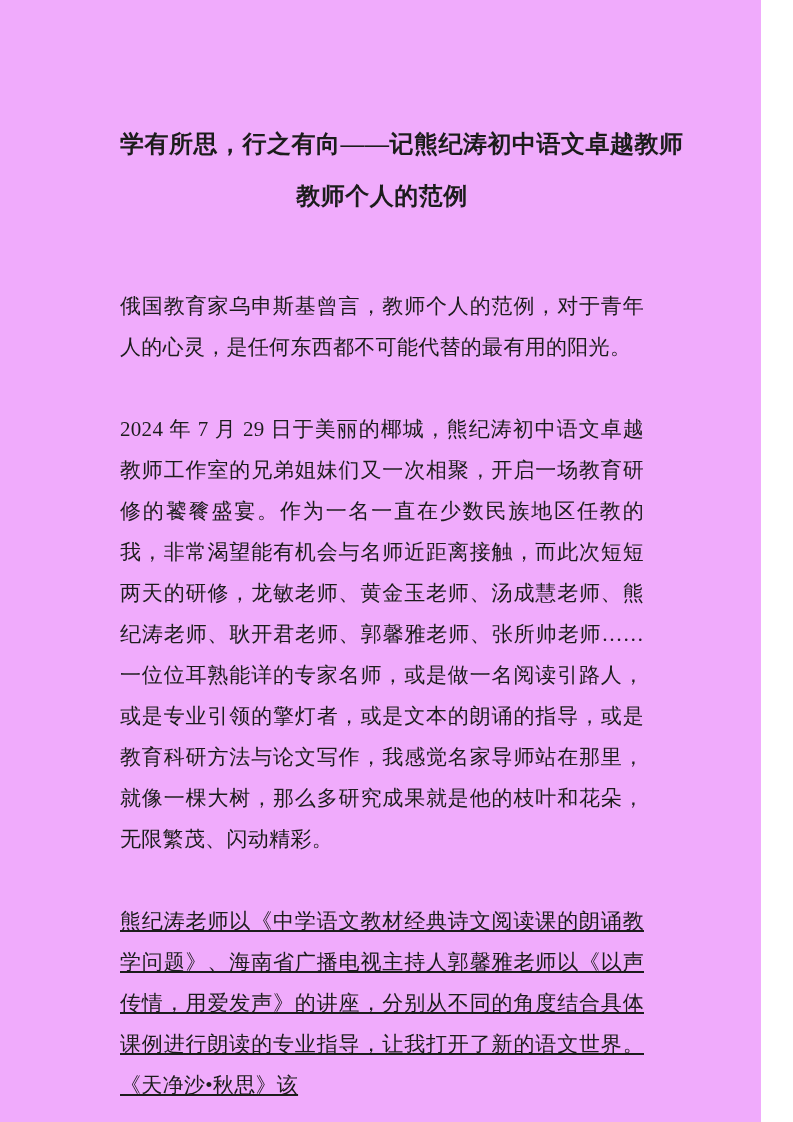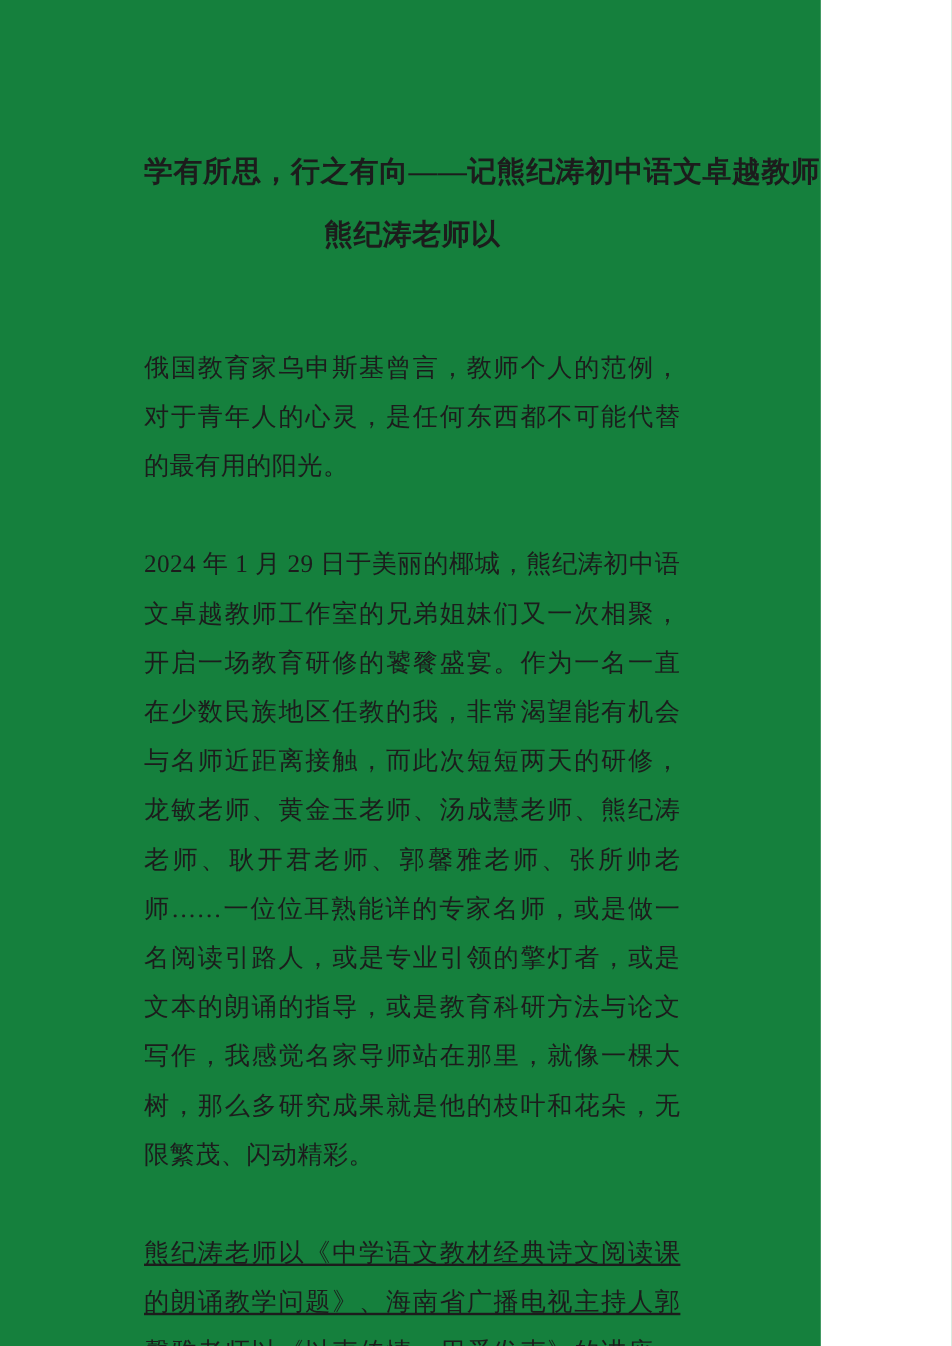--- a/index.html
+++ b/index.html
@@ -2,23 +2,23 @@
 <html lang="zh"><head>
 <meta charset="utf-8">
 <style>
   html, body {
     margin: 0;
     padding: 0;
     background: #ffffff;
   }
   .page {
     position: relative;
-    width: 684px;
+    width: 761px;
     height: 1122px;
-    background: #15803d;
+    background: #f0abfc;
     box-sizing: border-box;
     overflow: hidden;
     font-family: "Liberation Serif", "DejaVu Serif", serif;
     color: #1c1c1c;
   }
   .content {
     box-sizing: border-box;
     padding: 118px 117px 0 120px; 
   }
   .doc-title {
@@ -48,23 +48,23 @@
   }
 </style>
 </head>
 <body>
 
 <div class="page">
   <div class="content">
 
     <h1 class="doc-title">
       <span class="title-line">学有所思，行之有向——记熊纪涛初中语文卓越教师</span>
-      <span class="title-line">熊纪涛老师以</span>
+      <span class="title-line">教师个人的范例</span>
     </h1>
 
     <p class="body-para">俄国教育家乌申斯基曾言，教师个人的范例，对于青年人的心灵，是任何东西都不可能代替的最有用的阳光。</p>
 
-    <p class="body-para">2024 年 1 月 29 日于美丽的椰城，熊纪涛初中语文卓越教师工作室的兄弟姐妹们又一次相聚，开启一场教育研修的饕餮盛宴。作为一名一直在少数民族地区任教的我，非常渴望能有机会与名师近距离接触，而此次短短两天的研修，龙敏老师、黄金玉老师、汤成慧老师、熊纪涛老师、耿开君老师、郭馨雅老师、张所帅老师……一位位耳熟能详的专家名师，或是做一名阅读引路人，或是专业引领的擎灯者，或是文本的朗诵的指导，或是教育科研方法与论文写作，我感觉名家导师站在那里，就像一棵大树，那么多研究成果就是他的枝叶和花朵，无限繁茂、闪动精彩。</p>
+    <p class="body-para">2024 年 7 月 29 日于美丽的椰城，熊纪涛初中语文卓越教师工作室的兄弟姐妹们又一次相聚，开启一场教育研修的饕餮盛宴。作为一名一直在少数民族地区任教的我，非常渴望能有机会与名师近距离接触，而此次短短两天的研修，龙敏老师、黄金玉老师、汤成慧老师、熊纪涛老师、耿开君老师、郭馨雅老师、张所帅老师……一位位耳熟能详的专家名师，或是做一名阅读引路人，或是专业引领的擎灯者，或是文本的朗诵的指导，或是教育科研方法与论文写作，我感觉名家导师站在那里，就像一棵大树，那么多研究成果就是他的枝叶和花朵，无限繁茂、闪动精彩。</p>
 
     <p class="body-para">熊纪涛老师以《中学语文教材经典诗文阅读课的朗诵教学问题》、海南省广播电视主持人郭馨雅老师以《以声传情，用爱发声》的讲座，分别从不同的角度结合具体课例进行朗读的专业指导，让我打开了新的语文世界。《天净沙•秋思》该</p>
 
   </div>
 </div>
 
 </body></html>

